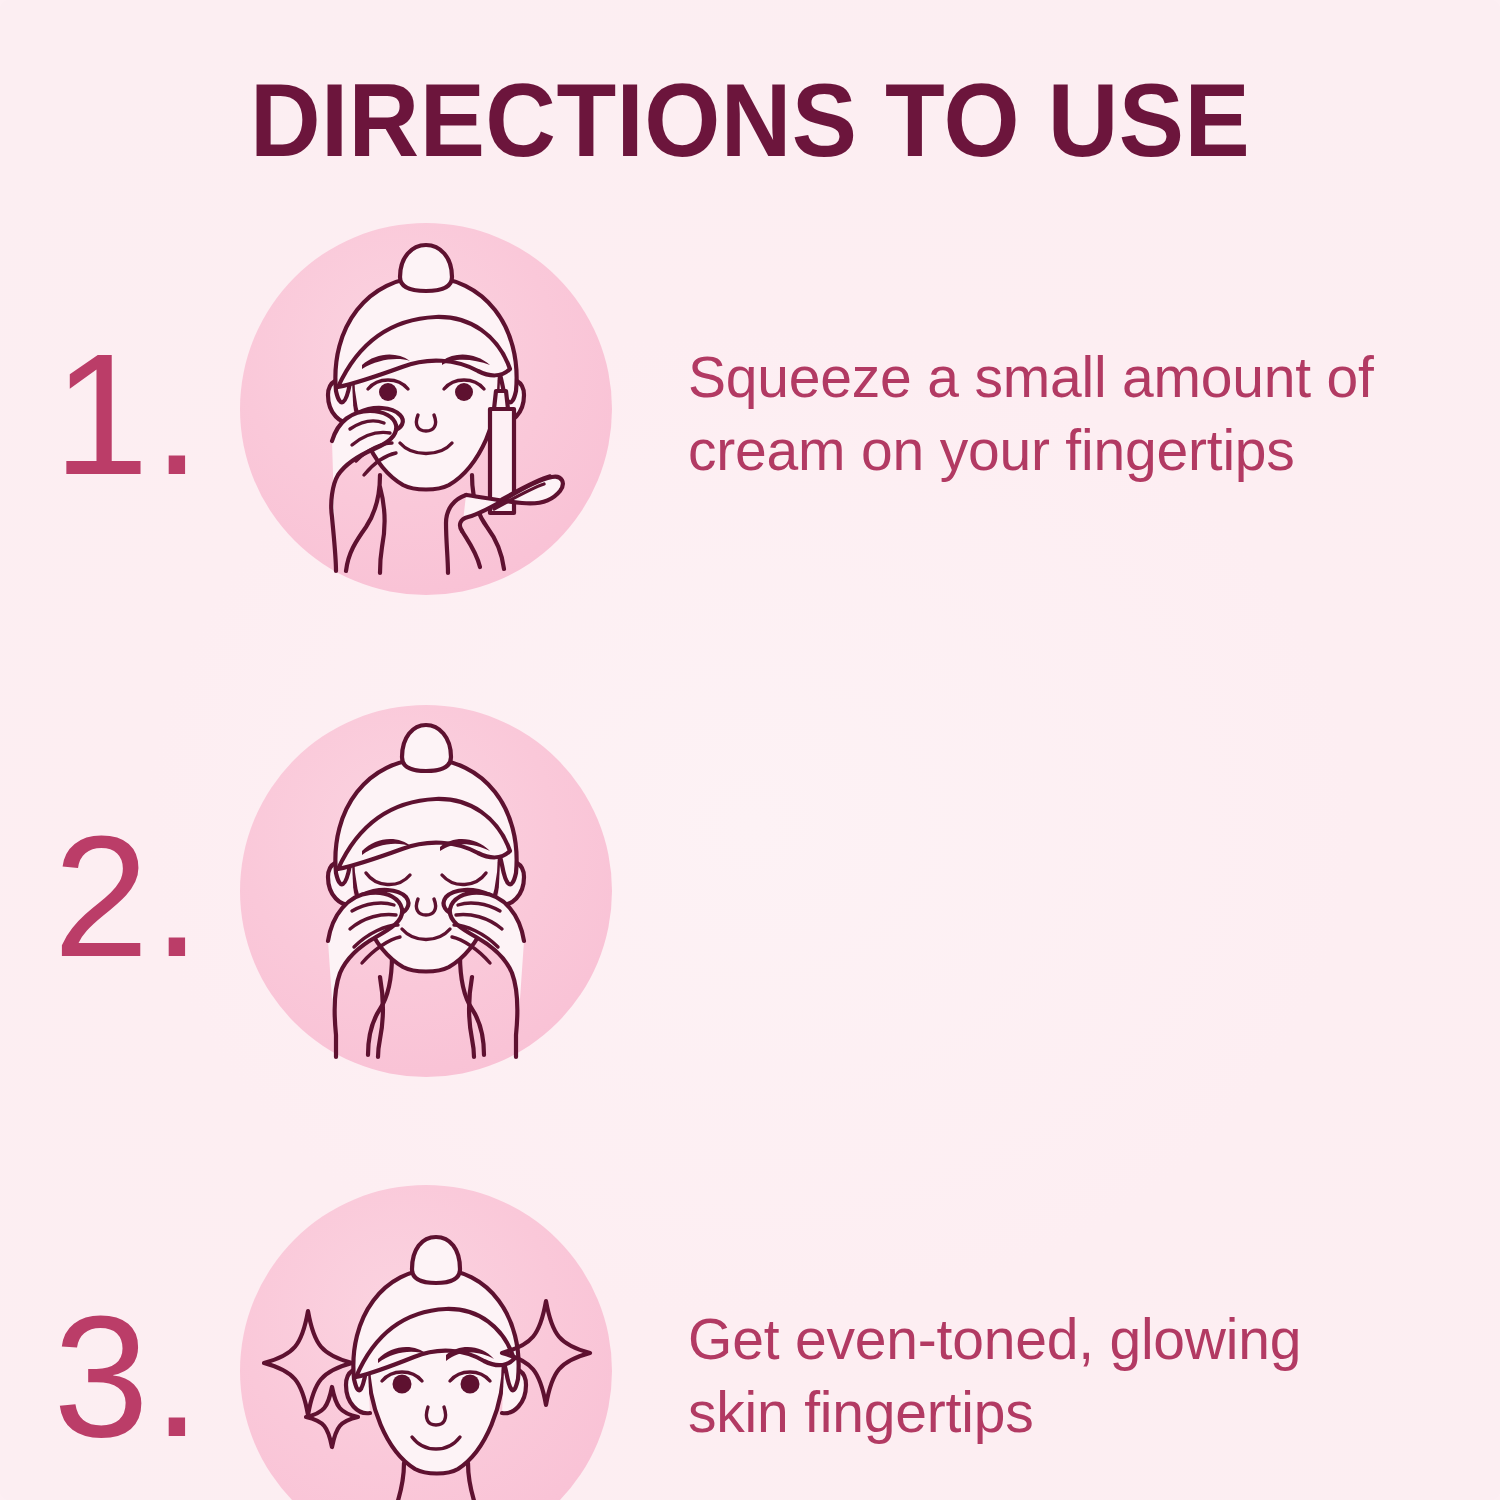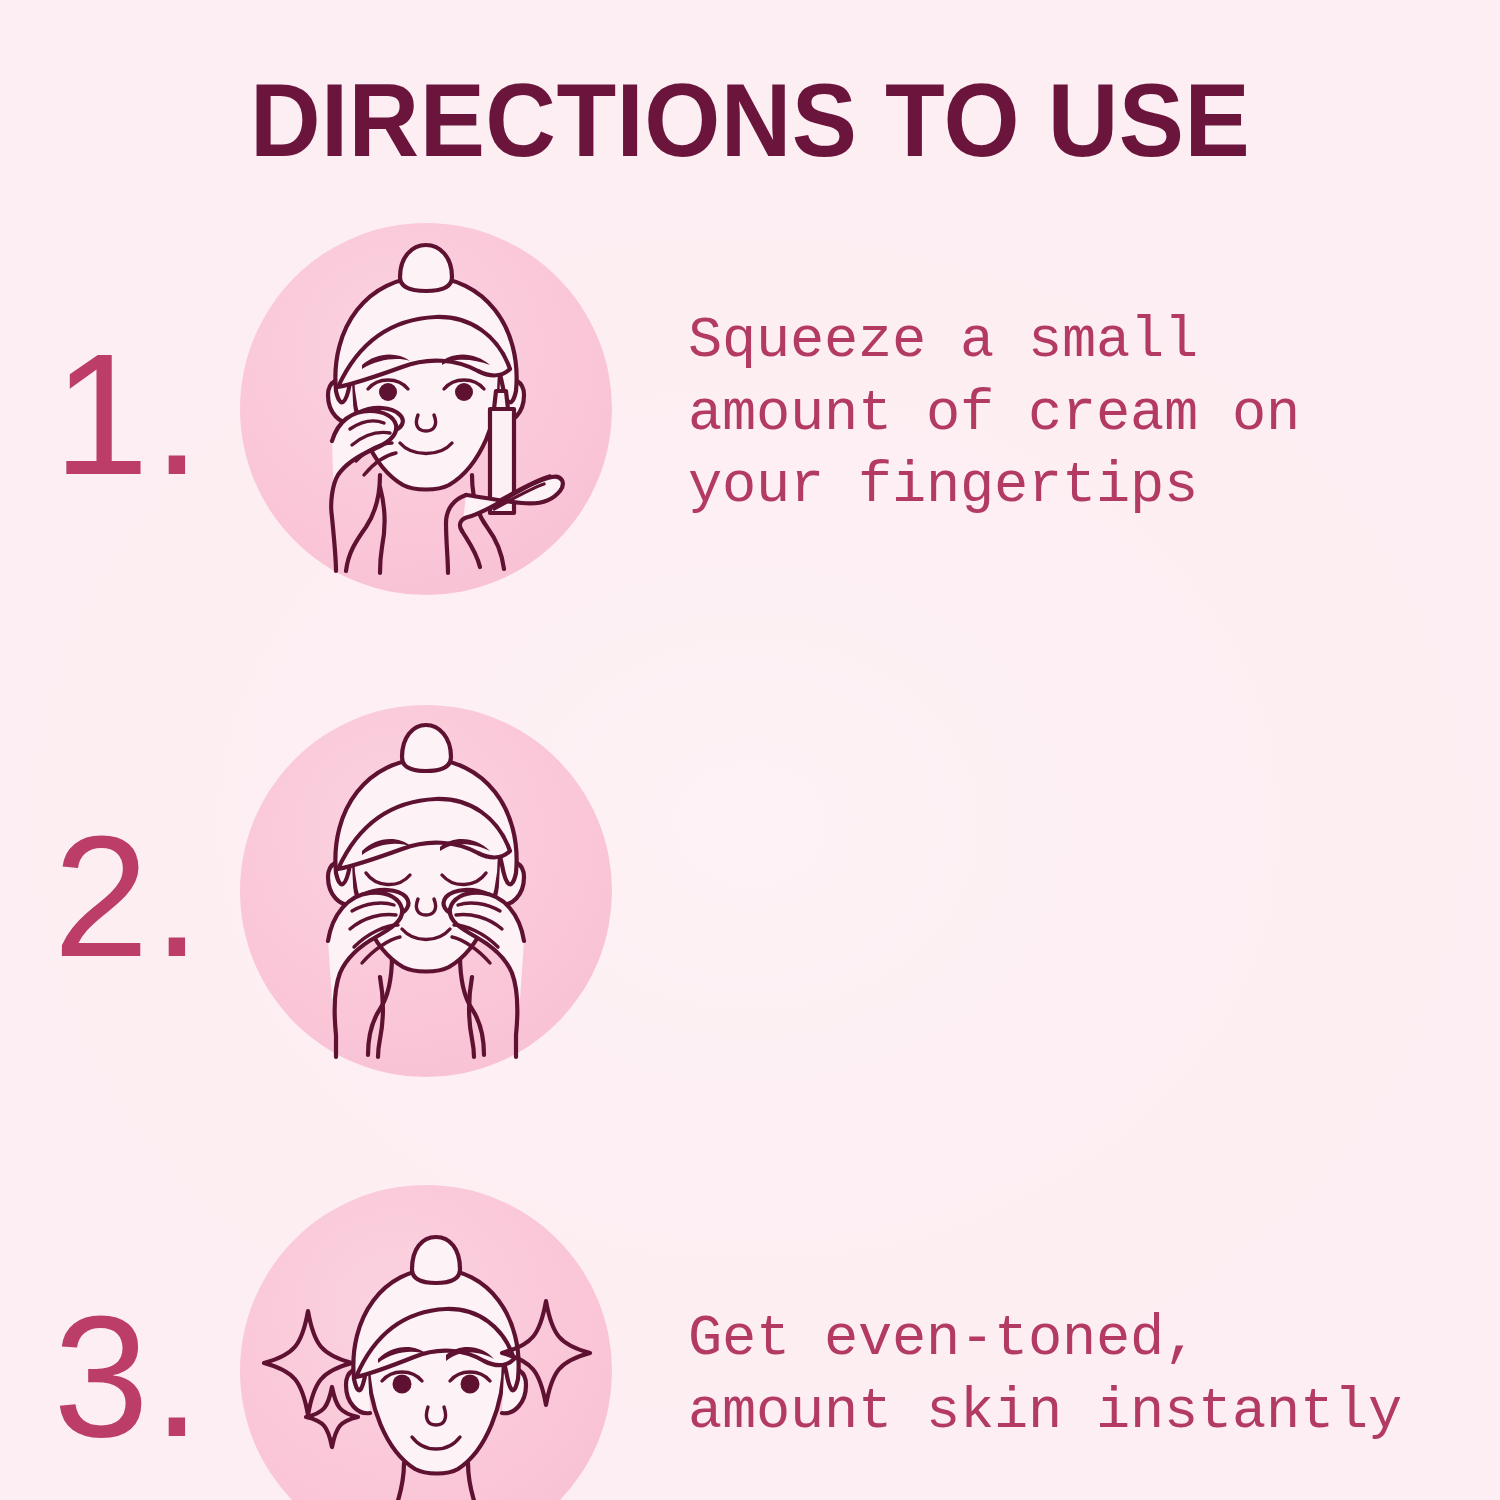--- a/index.html
+++ b/index.html
@@ -94,21 +94,21 @@
     left: 0;
     top: 0;
     width: 372px;
     height: 372px;
   }
 
   .step-text {
     flex: 1 1 auto;
     padding-left: 66px;
     padding-right: 90px;
-    font-family: Liberation Mono, monospace;
+    font-family: Liberation Sans, sans-serif;
     font-size: 57px;
     line-height: 1.28;
     color: #b23a63;
     font-weight: 400;
     letter-spacing: -0.2px;
   }
 
   
   .step-1 { margin-top: 0px; }
   .step-2 { margin-top: 46px; }
@@ -311,17 +311,17 @@
 
           <path class="line-art" d="M68 126 C74 160 82 170 112 178 C82 186 74 196 68 230
                                      C62 196 54 186 24 178 C54 170 62 160 68 126 Z"></path>
           <path class="line-art" d="M96 152 C100 172 104 178 122 182 C104 186 100 192 96 212
                                      C92 192 88 186 70 182 C88 178 92 172 96 152 Z" transform="translate(-4,50)"></path>
           <path class="line-art" d="M306 116 C312 150 320 160 350 168 C320 176 312 186 306 220
                                      C300 186 292 176 262 168 C292 160 300 150 306 116 Z"></path>
         </svg>
       </div>
 
-      <div class="step-text">Get even-toned, amount skin instantly</div>
+      <div class="step-text">Get even-toned, glowing skin fingertips</div>
     </div>
 
   </div>
 </div>
 
 </body></html>

